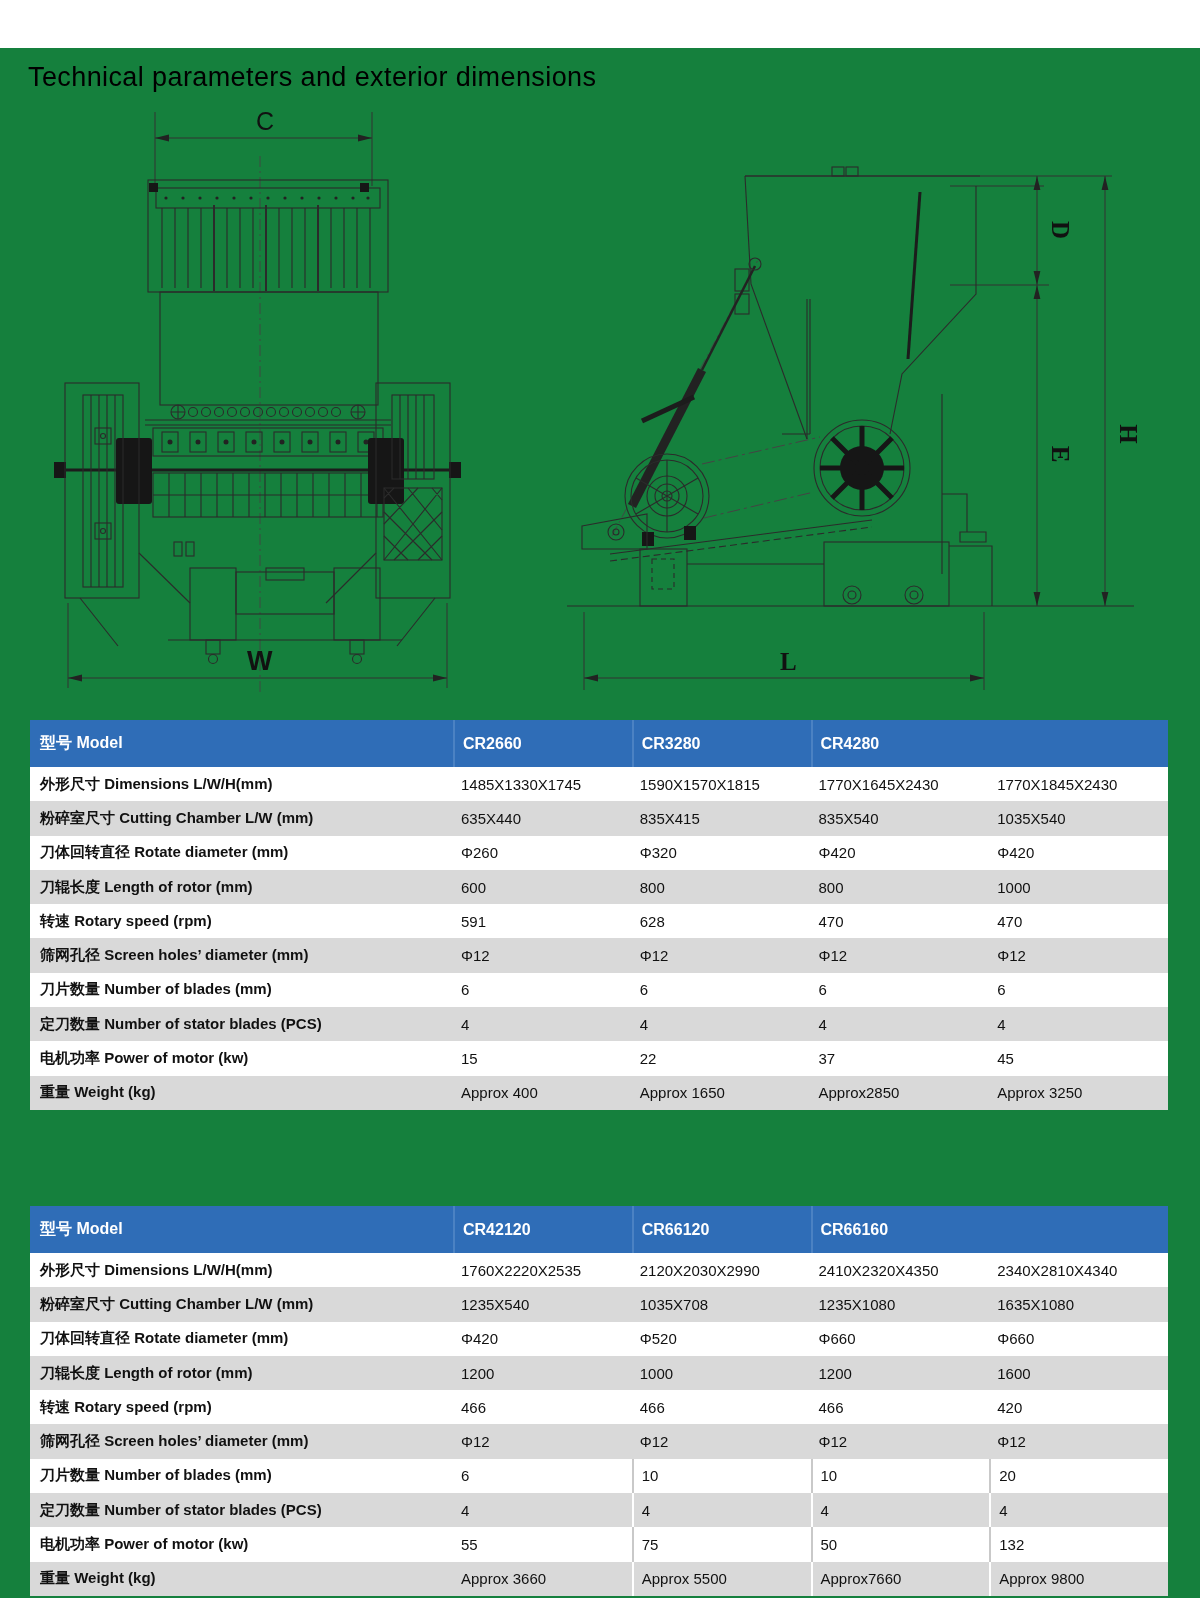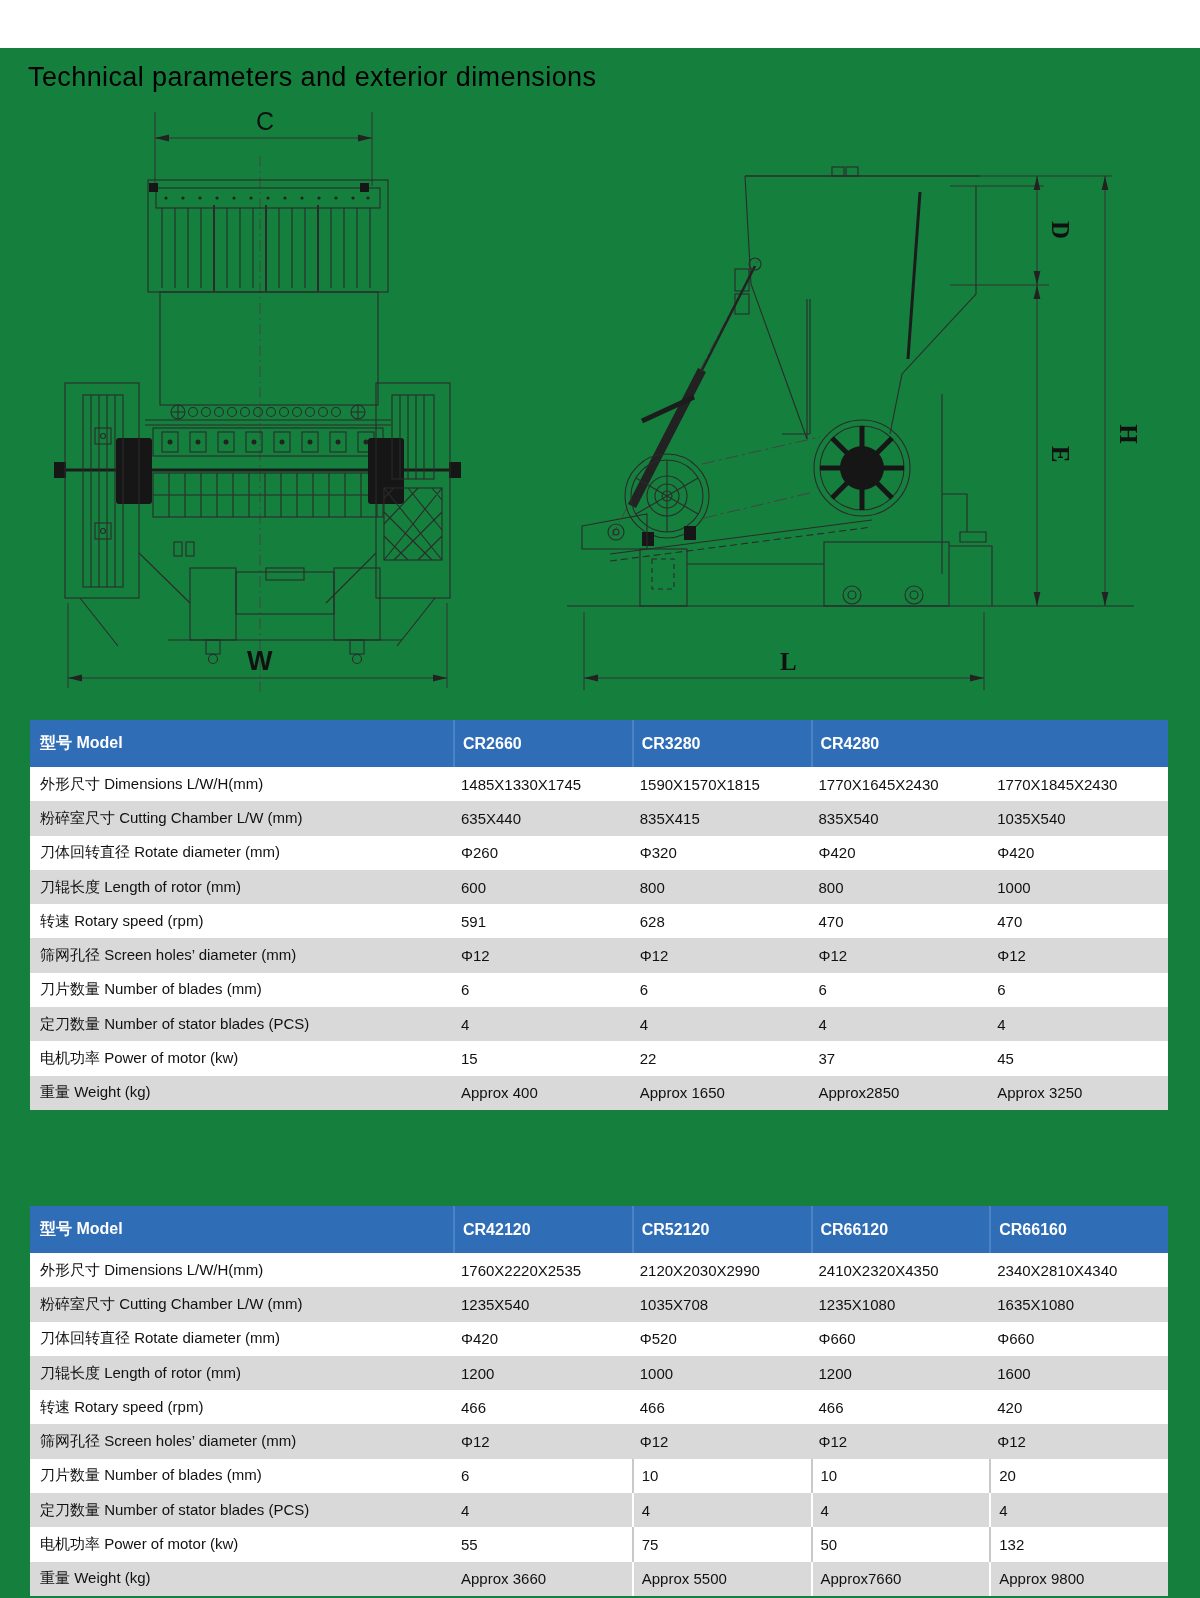--- a/index.html
+++ b/index.html
@@ -22,21 +22,21 @@
   .spec-table{position:absolute;left:30px;width:1138px;}
   #table1{top:672px;} #table2{top:1158px;}
   .t-head{display:grid;grid-template-columns:423px 1fr 1fr 1fr 1fr;height:47px;align-items:center;
           background:#2f6db7;color:#fff;font-weight:bold;font-size:16px;}
   .t-head .cell{padding-left:10px;}
   .t-head .cell.model{border-left:2px solid #4b82c3;height:100%;display:flex;align-items:center;padding-left:8px;}
   .t-row{display:grid;grid-template-columns:423px 1fr 1fr 1fr 1fr;height:34.3px;align-items:stretch;
          font-size:15px;background:#ffffff;}
   .t-row.alt{background:#d9d9d9;}
   .t-row .cell{display:flex;align-items:center;}
-  .t-row .cell.label{padding-left:10px;}
+  .t-row .cell.label{padding-left:10px;font-weight:bold;}
   .t-row .cell.val{padding-left:8px;}
   .t-row.divided .cell.val:nth-child(n+3){border-left:2px solid #c9c9c9;}
   .t-row.divided.alt .cell.val:nth-child(n+3){border-left:2px solid #ffffff;}
 </style>
 </head>
 <body>
 
 <div class="page">
 
   <div class="title">Technical parameters and exterior dimensions</div>
@@ -355,21 +355,20 @@
           <div class="cell val">Approx2850</div>
           <div class="cell val">Approx 3250</div>
         </div>
       </div>
   </div>
 
   <div class="spec-table" id="table2">
     <div class="t-head">
       <div class="cell">型号 Model</div>
       <div class="cell model">CR42120</div>
-      <div class="cell model">CR52120</div>
       <div class="cell model">CR66120</div>
       <div class="cell model">CR66160</div>
     </div>
     <div class="t-body">
         <div class="t-row">
           <div class="cell label">外形尺寸 Dimensions L/W/H(mm)</div>
           <div class="cell val">1760X2220X2535</div>
           <div class="cell val">2120X2030X2990</div>
           <div class="cell val">2410X2320X4350</div>
           <div class="cell val">2340X2810X4340</div>

